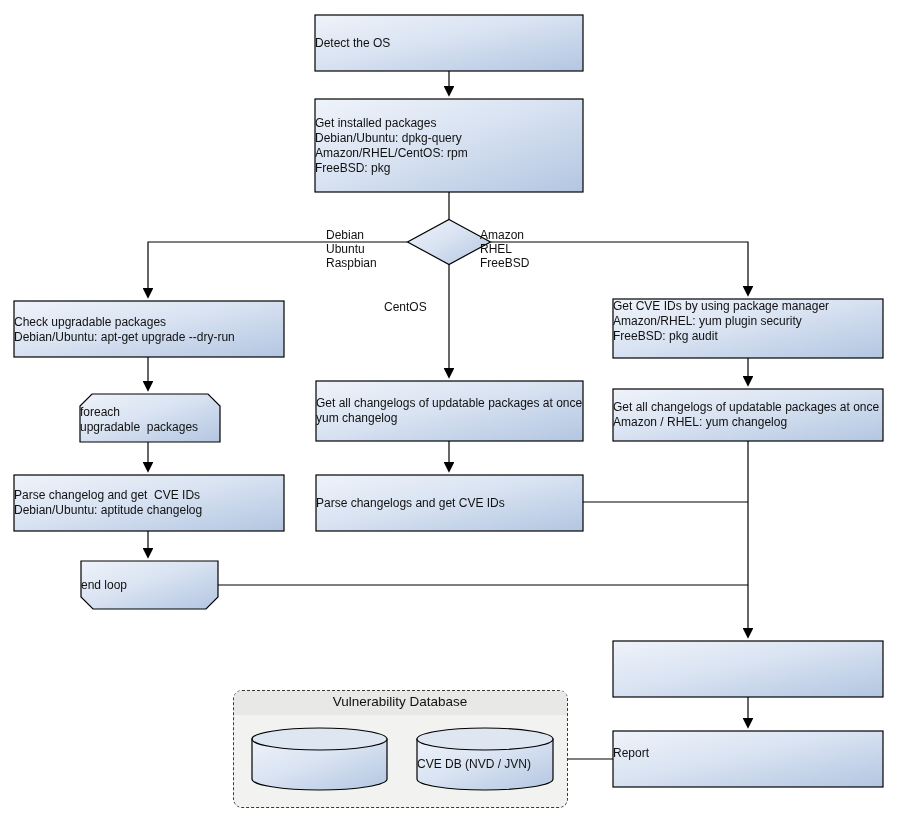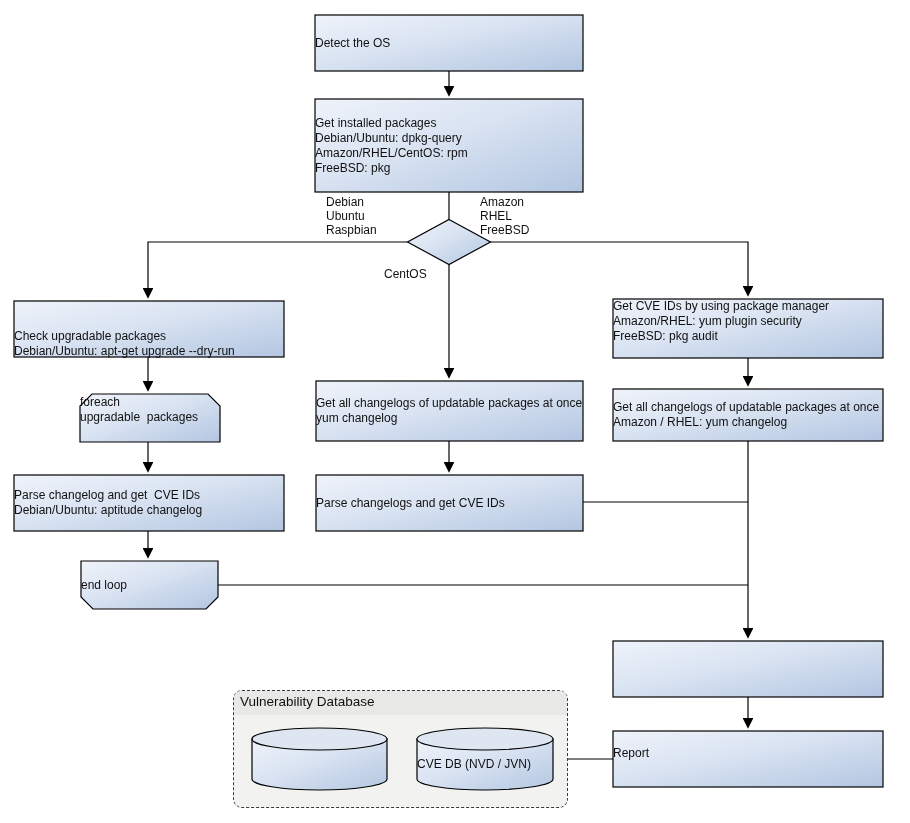--- a/index.html
+++ b/index.html
@@ -11,30 +11,30 @@
     position:absolute;left:233px;top:690px;width:335px;height:118px;
     background:#f2f2f1;border:1.5px dashed #3a3a3a;border-radius:9px;
     box-sizing:border-box;z-index:1;
   }
   .vdb-head{
     position:absolute;left:0;top:0;right:0;height:24px;
     background:#e8e8e6;border-radius:7px 7px 0 0;
   }
   .vdb-title{
     position:absolute;left:240px;top:694px;width:320px;height:18px;
-    text-align:left;font-size:13.5px;color:#111;z-index:3;
+    text-align:center;font-size:13.5px;color:#111;z-index:3;
   }
   svg.layer{position:absolute;left:0;top:0;z-index:2;pointer-events:none;}
   .label{
     position:absolute;display:flex;flex-direction:column;align-items:flex-start;
     justify-content:center;text-align:center;color:#111;font-size:12px;
     line-height:15px;z-index:3;
   }
   .label .ln{white-space:pre;}
-  .edge-label{line-height:14px;}
+  .edge-label{line-height:14px;margin-top:33px;}
 </style>
 </head>
 <body>
 
 <div id="canvas">
 
   <div class="vdb">
     <div class="vdb-head"></div>
   </div>
 
@@ -112,26 +112,26 @@
   <div class="label edge-label" style="left:480px;top:194px;width:86px;height:44px">
     <span class="ln">Amazon</span>
     <span class="ln">RHEL</span>
     <span class="ln">FreeBSD</span>
   </div>
 
   <div class="label edge-label" style="left:384px;top:266px;width:60px;height:16px">
     <span class="ln">CentOS</span>
   </div>
 
-  <div class="label" style="left:14px;top:316px;width:270px;height:56px">
+  <div class="label" style="left:14px;top:302px;width:270px;height:56px">
     <span class="ln">Check upgradable packages</span>
     <span class="ln">Debian/Ubuntu: apt-get upgrade --dry-run</span>
   </div>
 
-  <div class="label" style="left:80px;top:386px;width:140px;height:48px">
+  <div class="label" style="left:80px;top:396px;width:140px;height:48px">
     <span class="ln">foreach</span>
     <span class="ln">upgradable  packages</span>
   </div>
 
   <div class="label" style="left:14px;top:475px;width:270px;height:56px">
     <span class="ln">Parse changelog and get  CVE IDs</span>
     <span class="ln">Debian/Ubuntu: aptitude changelog</span>
   </div>
 
   <div class="label" style="left:81px;top:561px;width:137px;height:48px">

